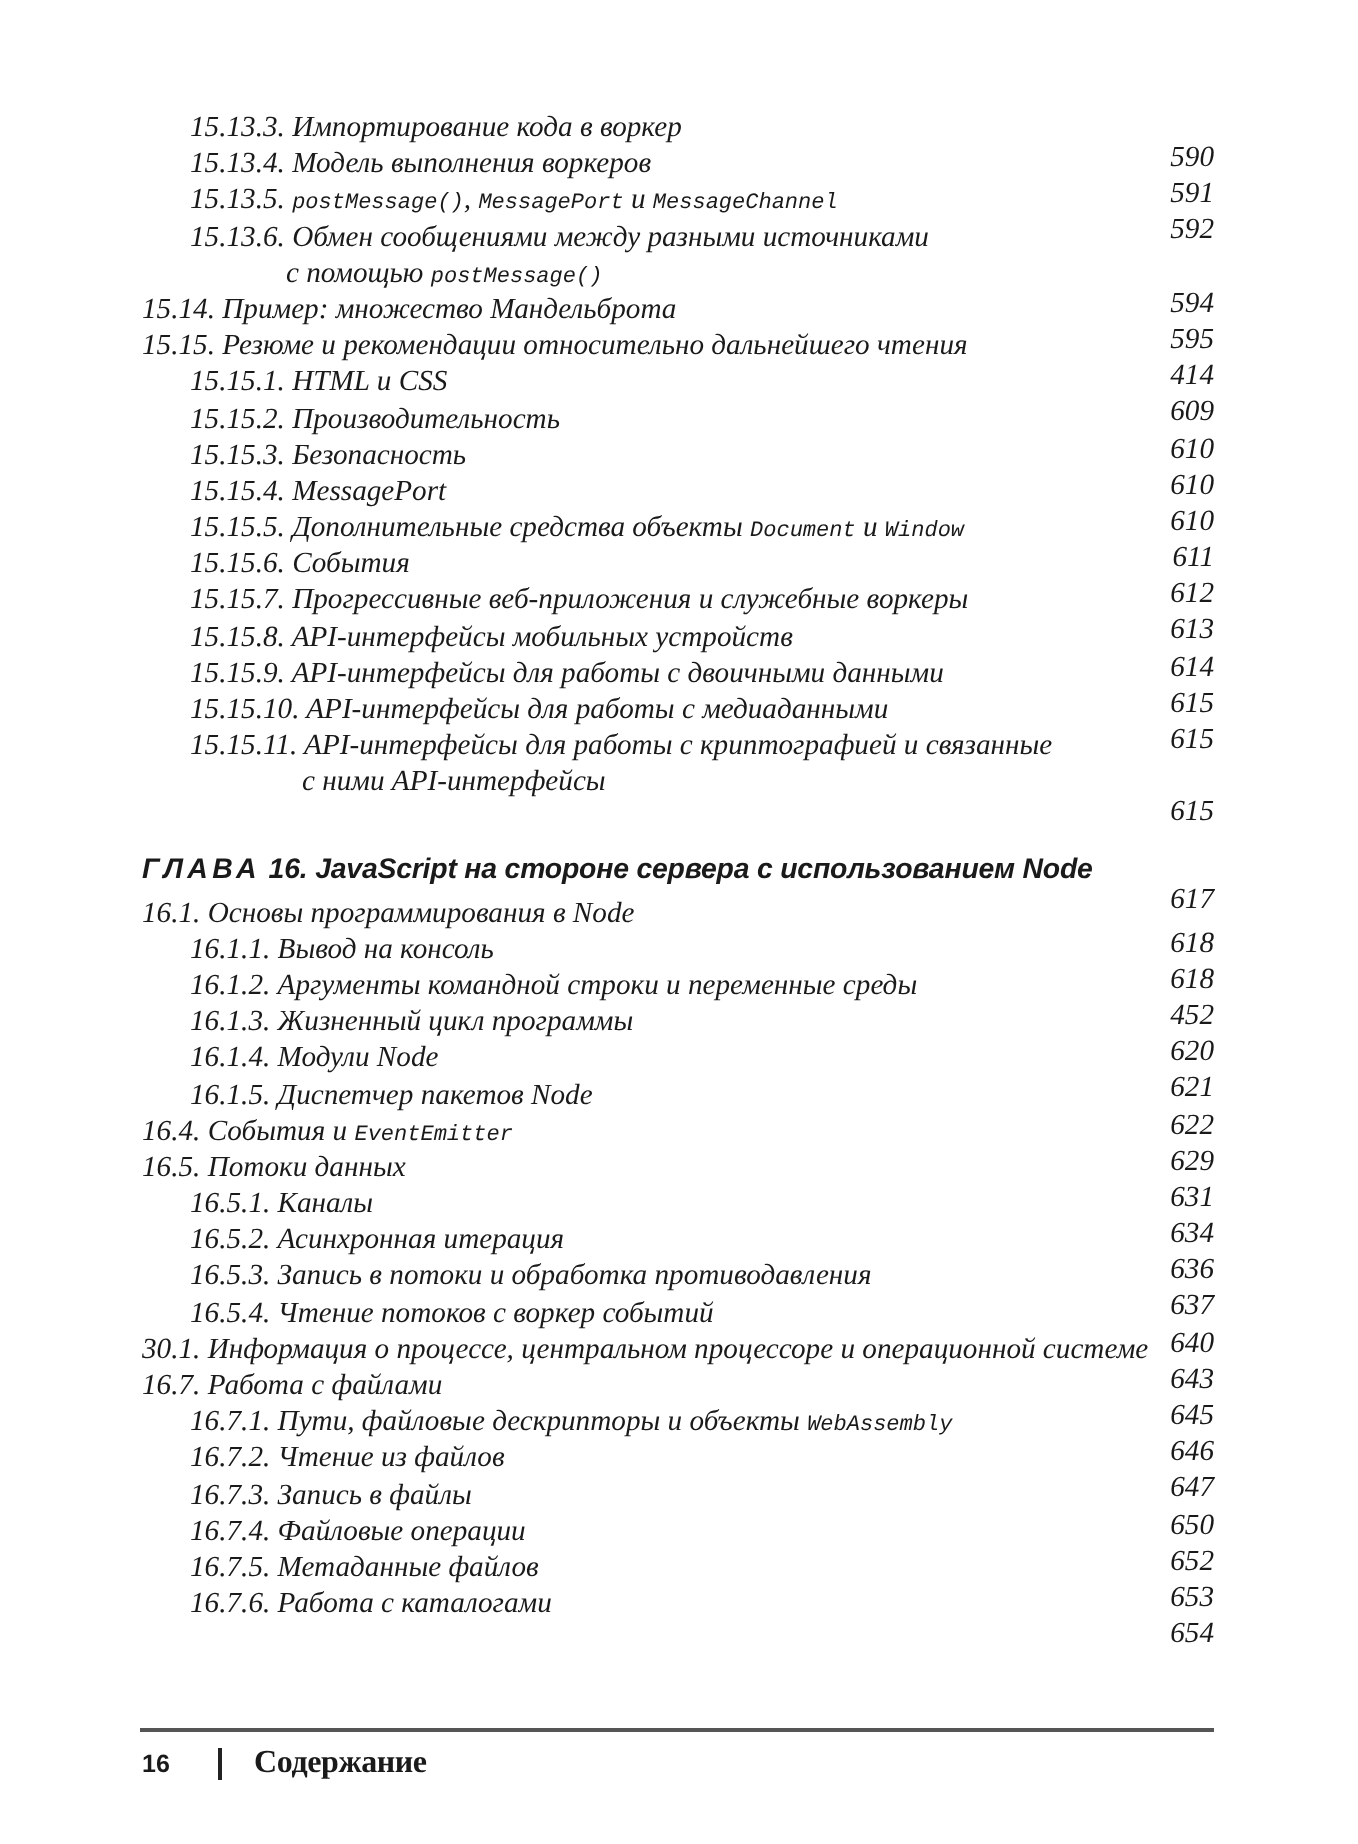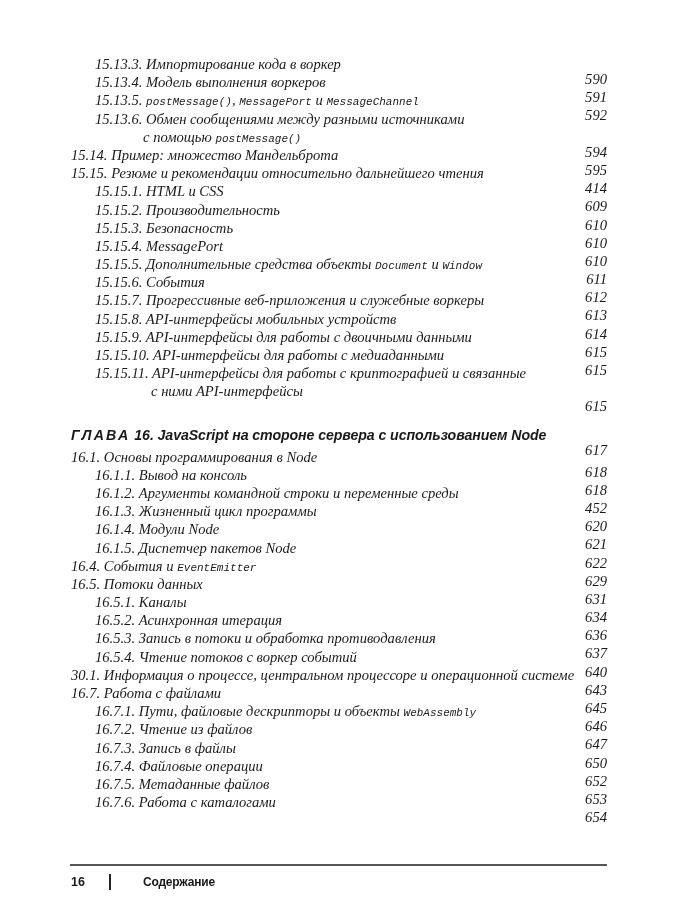--- a/index.html
+++ b/index.html
@@ -12,21 +12,21 @@
     .row.l2.cont .title { left: 72px; }
     .row.l2.cont2 .title { left: 80px; }
     .row.chapter { height: 21px; line-height: 21px; margin-top: 24px; margin-bottom: 2px; }
     .row.chapter .title { font-family: "Liberation Sans", sans-serif; font-weight: bold; font-size: 14.2px; letter-spacing: -0.1px; }
     .row.chapter .title .lbl { letter-spacing: 2.2px; }
     .mono { font-family: "Liberation Mono", monospace; font-size: 11px; }
     .footer-rule { position: absolute; left: 70px; top: 864px; width: 537px; height: 2px; background: #555; }
     .footer { position: absolute; left: 71px; top: 872px; height: 20px; font-family: "Liberation Sans", sans-serif; font-weight: bold; font-size: 12.5px; line-height: 20px; }
     .footer .num { position: absolute; left: 0; top: 0; }
     .footer .sep { position: absolute; left: 38px; top: 2px; width: 1.5px; height: 16px; background: #222; }
-    .footer .label { position: absolute; left: 72px; top: 0; font-size: 12px; letter-spacing: -0.2px; }
+    .footer .label { position: absolute; left: 56px; top: 0; font-size: 16px; letter-spacing: -0.2px; font-family: Liberation Serif, serif; }
   </style>
 </head>
 <body>
 
 <div class="toc" id="toc">
     <div class="row l2">
       <span class="title"><span>15.13.3. Импортирование кода в воркер</span></span>
       <span class="page">590</span>
     </div>
     <div class="row l2">

